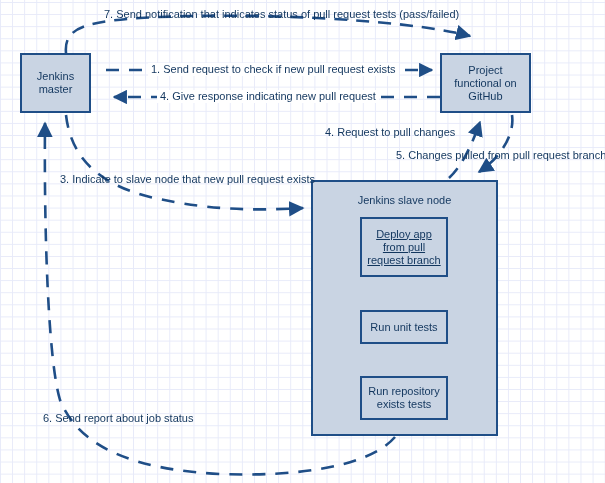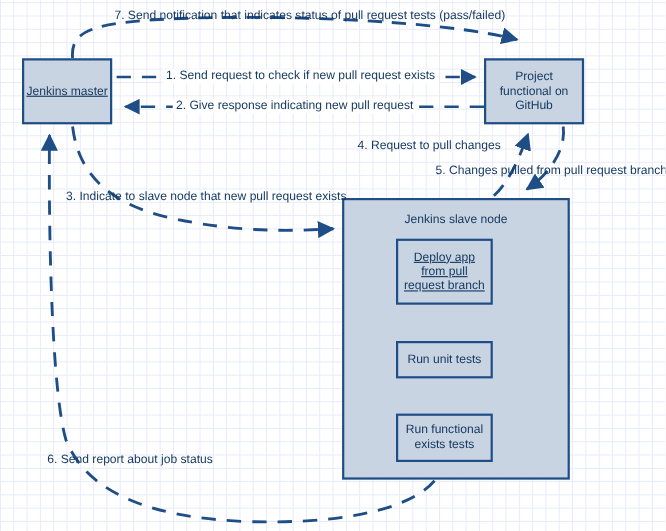--- a/index.html
+++ b/index.html
@@ -103,60 +103,60 @@
 
     <path d="M 512,115 C 515,135 500,158 479,172" fill="none" stroke="#1f4e87" stroke-width="2.6" stroke-dasharray="13 9" marker-end="url(#arrow)"></path>
 
     <path d="M 395,437 C 370,466 300,477 220,474 C 140,470 80,450 60,400 C 48,360 44,230 45,123" fill="none" stroke="#1f4e87" stroke-width="2.6" stroke-dasharray="13 10" marker-end="url(#arrow)"></path>
 
     <path d="M 401,275 L 401,304" fill="none" stroke="#1f4e87" stroke-width="2.2" marker-end="url(#arrow)"></path>
 
     <path d="M 401,341 L 401,370" fill="none" stroke="#1f4e87" stroke-width="2.2" marker-end="url(#arrow)"></path>
   </svg>
 
-  <div class="node" style="left:20px; top:53px; width:82px; height:60px;text-decoration:underline;">
+  <div class="node" style="left:20px; top:53px; width:71px; height:60px;">
     <span>Jenkins master</span>
   </div>
 
   <div class="node" style="left:440px; top:53px; width:91px; height:60px;">
     <div style="display:block;">
       <div>Project</div>
       <div>functional on</div>
       <div>GitHub</div>
     </div>
   </div>
 
-  <div class="node container" style="left:311px; top:180px; width:207px; height:256px;">
+  <div class="node container" style="left:311px; top:180px; width:187px; height:256px;">
     <div class="container-title">Jenkins slave node</div>
 
     <div class="inner-node" style="left:47px; top:35px; width:88px; height:60px;text-decoration:underline;">
       <div style="display:block;">
         <div>Deploy app</div>
         <div>from pull</div>
         <div>request branch</div>
       </div>
     </div>
 
     <div class="inner-node" style="left:47px; top:128px; width:88px; height:34px;">
       <span>Run unit tests</span>
     </div>
 
     <div class="inner-node" style="left:47px; top:194px; width:88px; height:44px;">
       <div style="display:block;">
-        <div>Run functional</div>
+        <div>Run repository</div>
         <div>exists tests</div>
       </div>
     </div>
   </div>
 
   <div class="edge-label" style="left:104px; top:8px;">7. Send notification that indicates status of pull request tests (pass/failed)</div>
 
   <div class="edge-label" style="left:148px; top:63px; background:#ffffff; padding:0 3px;">1. Send request to check if new pull request exists</div>
 
-  <div class="edge-label" style="left:157px; top:90px; background:#ffffff; padding:0 3px;">2. Give response indicating new pull request</div>
+  <div class="edge-label" style="left:157px; top:90px; background:#ffffff; padding:0 3px;">4. Give response indicating new pull request</div>
 
   <div class="edge-label" style="left:60px; top:173px;">3. Indicate to slave node that new pull request exists</div>
 
   <div class="edge-label" style="left:325px; top:126px;">4. Request to pull changes</div>
 
   <div class="edge-label" style="left:396px; top:149px;">5. Changes pulled from pull request branch</div>
 
   <div class="edge-label" style="left:43px; top:412px;">6. Send report about job status</div>
 
 </div>

